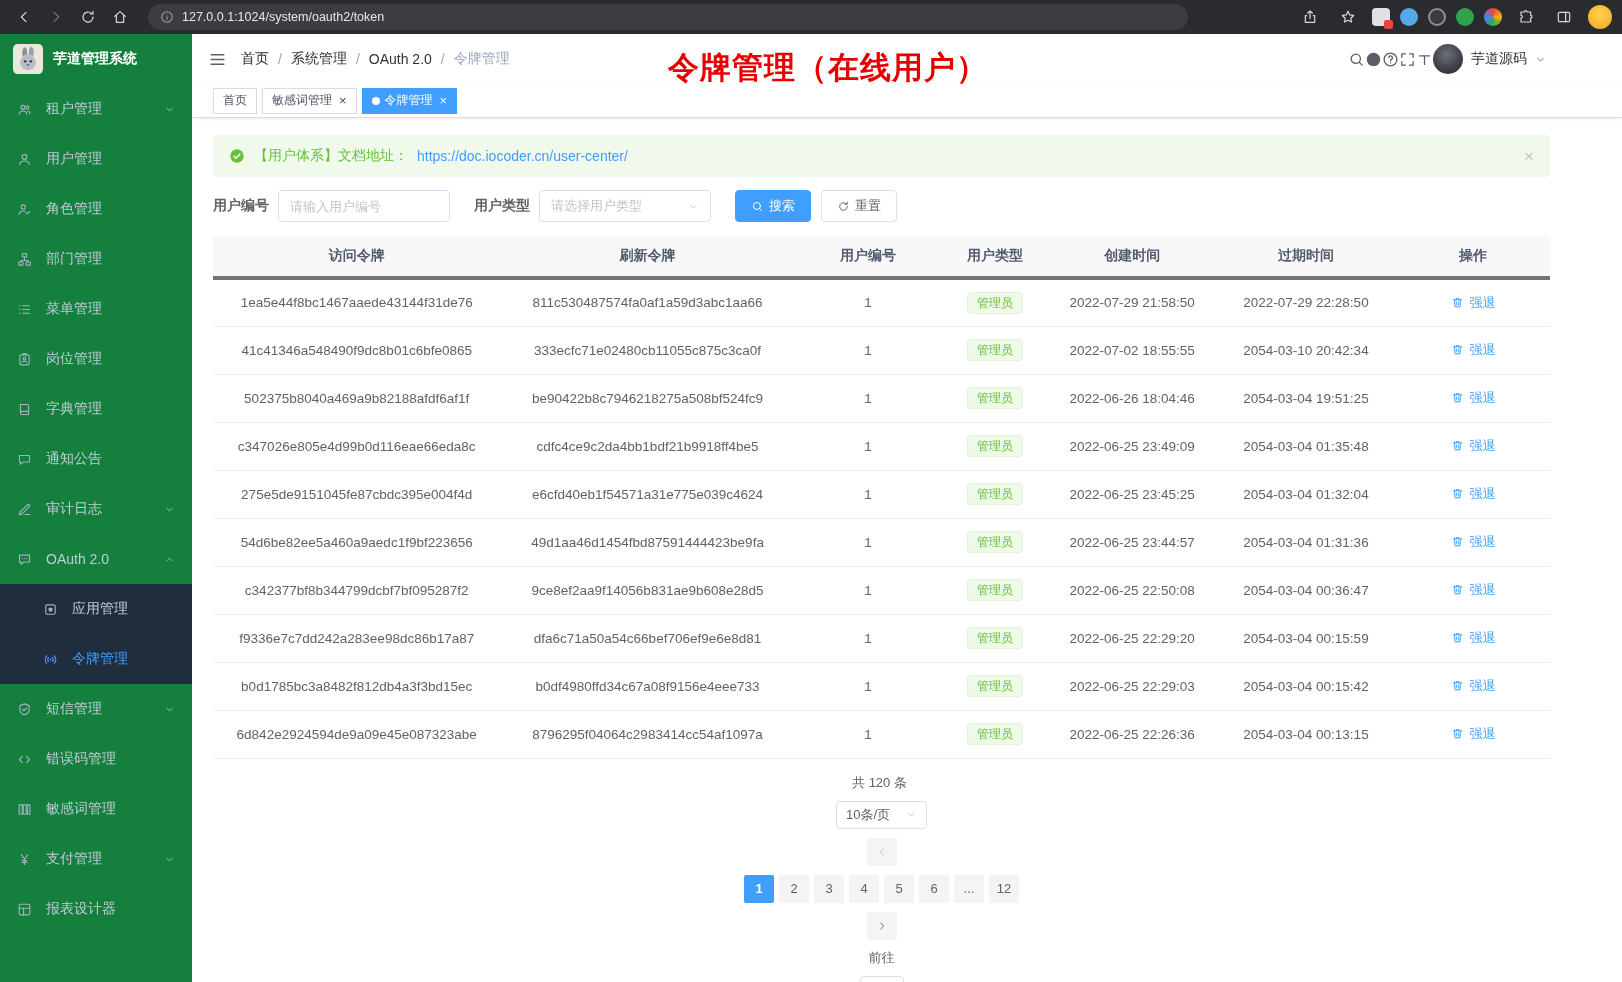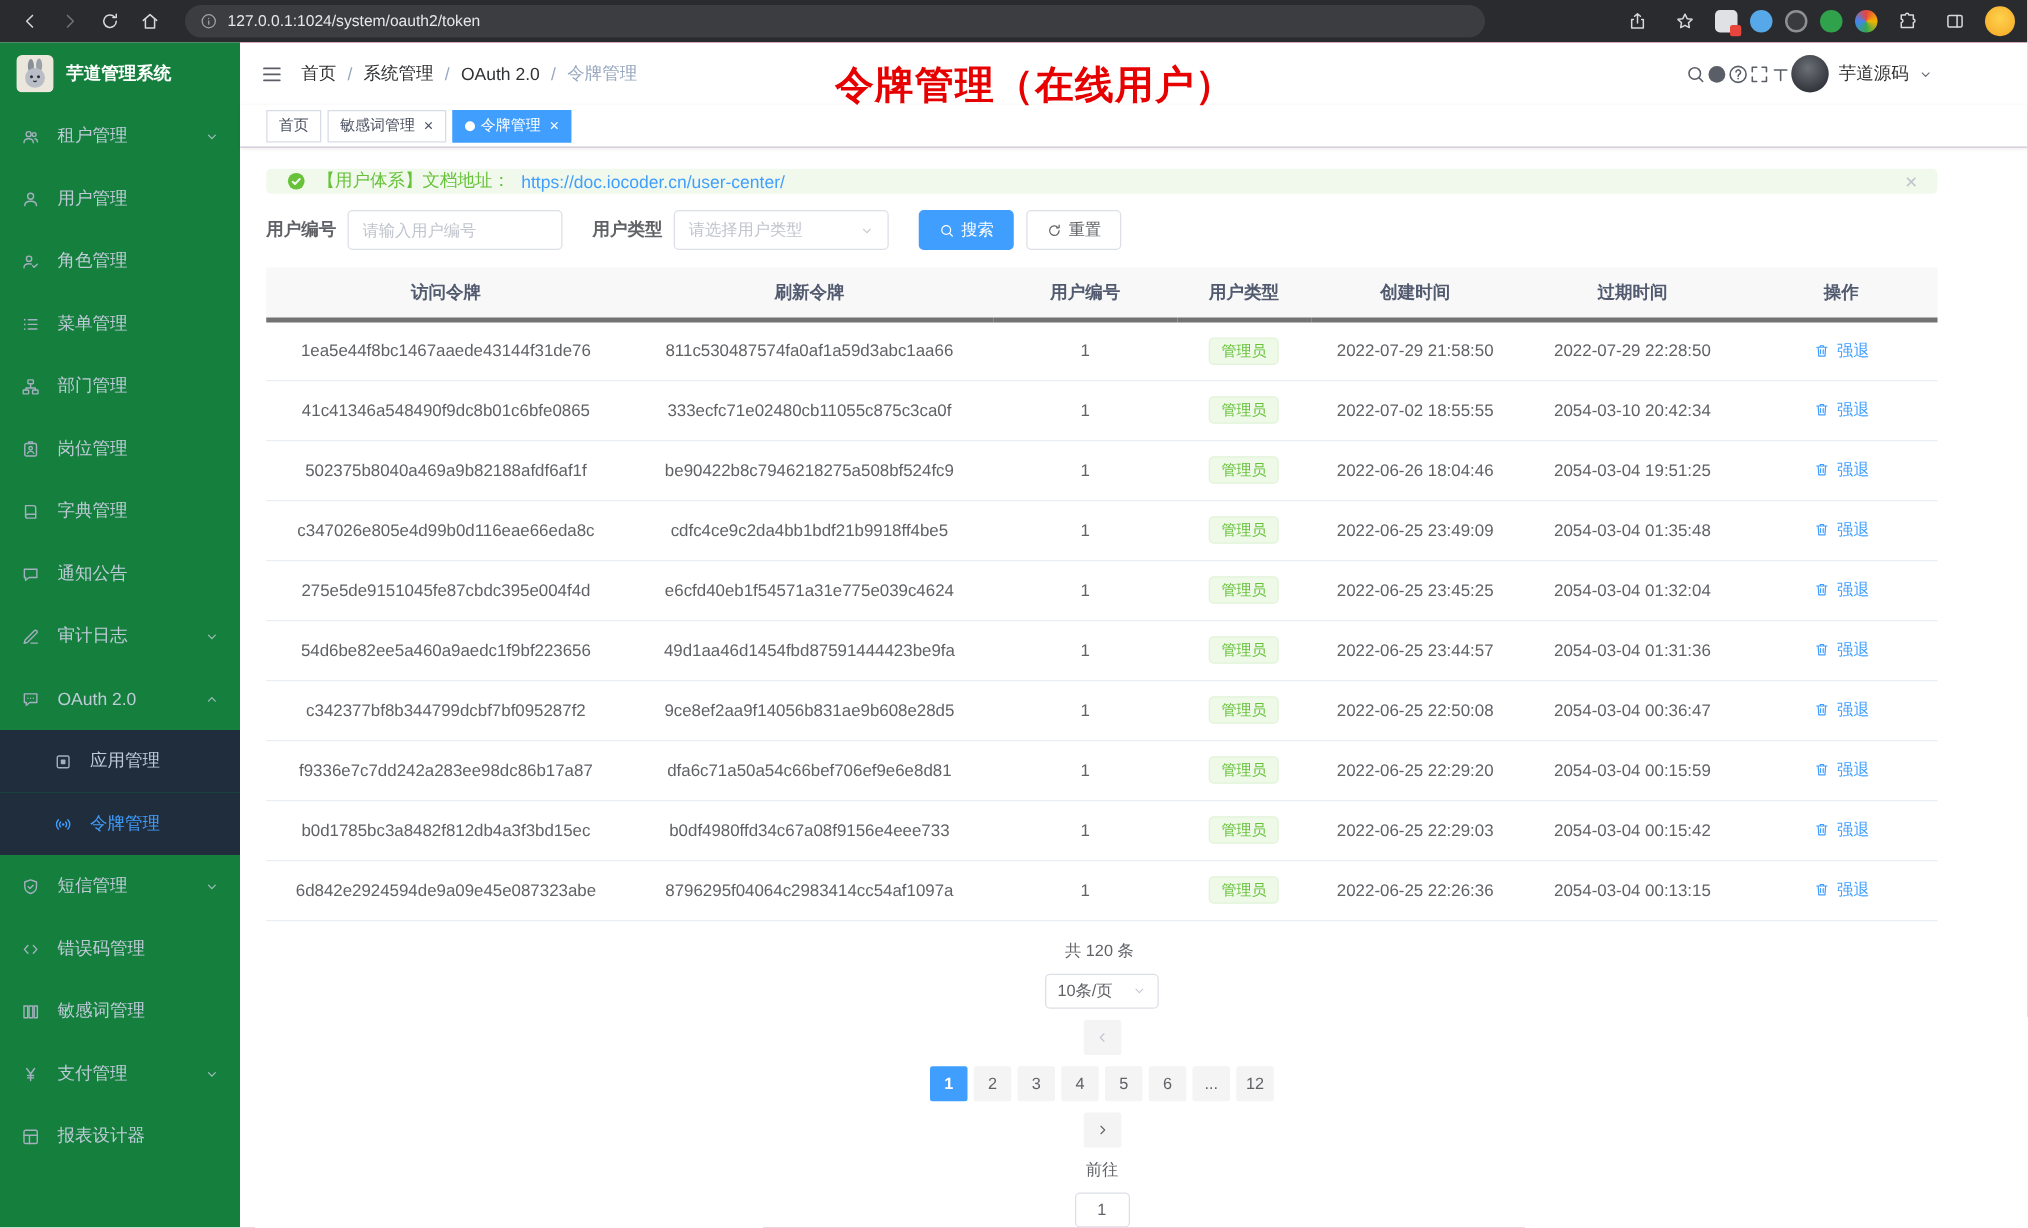--- a/index.html
+++ b/index.html
@@ -36,21 +36,21 @@
 .logo{height:50px;flex:none;display:flex;align-items:center;gap:10px;padding:0 13px;color:#fff;font-size:14px;font-weight:700;white-space:nowrap;}
 .logo-img{width:30px;height:30px;flex:none;border-radius:4px;overflow:hidden;}
 .menu{flex:1;overflow:hidden;}
 .menu-item{height:50px;display:flex;align-items:center;gap:14px;padding:0 17px;font-size:14px;cursor:pointer;color:#bfcbd9;white-space:nowrap;}
 .menu-item .i{width:15px;height:15px;color:#a3b0c0;}
 .menu-item .chev{margin-left:auto;width:11px;height:11px;color:#bfcbd9;opacity:.85;}
 .submenu .menu-item{padding-left:43px;background:#1f2d3d;}
 .menu-item.active{color:#409EFF;}
 .menu-item.active .i{color:#409EFF;}
 
-.main{flex:1;display:flex;flex-direction:column;min-width:0;background:#be185d;}
+.main{flex:1;display:flex;flex-direction:column;min-width:0;background:#000000;}
 
 
 .navbar{height:50px;flex:none;background:#fff;display:flex;align-items:center;gap:14px;padding:0 76px 0 16px;}
 .hamburger-ic{width:19px;height:19px;color:#5a5e66;cursor:pointer;}
 .breadcrumb{display:flex;align-items:center;gap:9px;font-size:14px;color:#303133;}
 .bc-sep{color:#97a8be;}
 .bc-item{cursor:pointer;}
 .bc-item.last{color:#97a8be;cursor:default;}
 .navbar-right{margin-left:auto;display:flex;align-items:center;color:#5a5e66;}
 .nb-ic{width:17px;height:17px;color:#5a5e66;cursor:pointer;}
@@ -61,21 +61,21 @@
 
 
 .tabs-bar{height:34px;flex:none;background:#fff;border-bottom:1px solid #d8dce5;box-shadow:0 1px 3px 0 rgba(0,0,0,.08);display:flex;align-items:center;gap:5px;padding:0 72px 0 21px;position:relative;z-index:2;}
 .tab{height:26px;border:1px solid #d8dce5;background:#fff;color:#495060;font-size:12px;display:inline-flex;align-items:center;gap:5px;padding:0 9px;cursor:pointer;white-space:nowrap;}
 .tab.active{background:var(--primary,#409EFF);border-color:var(--primary,#409EFF);color:#fff;}
 .tab-dot{width:8px;height:8px;border-radius:50%;background:#fff;display:inline-block;}
 .tab-x{font-size:13px;line-height:1;margin-left:2px;}
 
 
 .content{flex:1;overflow:hidden;padding:17px 72px 0 21px;background:#fff;}
-.alert{height:20px;background:#f0f9eb;border-radius:4px;display:flex;align-items:center;gap:9px;padding:0 16px;font-size:14px;color:var(--success,#67C23A);margin-bottom:13px;}
+.alert{height:42px;background:#f0f9eb;border-radius:4px;display:flex;align-items:center;gap:9px;padding:0 16px;font-size:14px;color:var(--success,#67C23A);margin-bottom:13px;}
 .alert-ic{width:16px;height:16px;}
 .alert-link{color:var(--primary,#409EFF);text-decoration:none;cursor:pointer;}
 .alert-close{margin-left:auto;color:#c0c4cc;font-size:17px;line-height:1;cursor:pointer;}
 
 .filters{display:flex;align-items:center;gap:10px;margin:0 0 14px;}
 .filter-group{display:flex;align-items:center;gap:9px;margin-right:14px;}
 .filter-label{font-size:14px;font-weight:700;color:#606266;white-space:nowrap;}
 .el-input{width:172px;height:32px;border:1px solid #dcdfe6;border-radius:4px;padding:0 11px;font-size:13px;color:#606266;outline:none;font-family:inherit;}
 .el-input::placeholder{color:#c0c4cc;}
 .el-select{width:172px;height:32px;border:1px solid #dcdfe6;border-radius:4px;padding:0 11px;font-size:13px;display:flex;align-items:center;justify-content:space-between;color:#c0c4cc;cursor:pointer;background:#fff;}
@@ -245,38 +245,38 @@
                 <circle cx="10" cy="8" r="3.4"></circle>
                 <path d="M3.5 19.5c0-3.3 2.9-5.1 6.5-5.1 1.1 0 2.2.2 3.1.5"></path>
                 <path d="M14.5 17l2 2 4-4"></path>
               </svg>
             </span>
             <span>角色管理</span>
           </div>
           <div class="menu-item">
             <span class="i ">
               <svg viewBox="0 0 24 24" fill="none" stroke="currentColor" stroke-width="1.8" stroke-linecap="round" stroke-linejoin="round">
+                <rect x="8.5" y="3" width="7" height="5" rx="1"></rect>
+                <rect x="2.5" y="16" width="7" height="5" rx="1"></rect>
+                <rect x="14.5" y="16" width="7" height="5" rx="1"></rect>
+                <path d="M12 8v4M6 16v-2.5h12V16"></path>
+              </svg>
+            </span>
+            <span>部门管理</span>
+          </div>
+          <div class="menu-item">
+            <span class="i ">
+              <svg viewBox="0 0 24 24" fill="none" stroke="currentColor" stroke-width="1.8" stroke-linecap="round" stroke-linejoin="round">
                 <path d="M9 6h11M9 12h11M9 18h11"></path>
                 <circle cx="4.5" cy="6" r="1.1" fill="currentColor" stroke="none"></circle>
                 <circle cx="4.5" cy="12" r="1.1" fill="currentColor" stroke="none"></circle>
                 <circle cx="4.5" cy="18" r="1.1" fill="currentColor" stroke="none"></circle>
               </svg>
             </span>
             <span>菜单管理</span>
-          </div>
-          <div class="menu-item">
-            <span class="i ">
-              <svg viewBox="0 0 24 24" fill="none" stroke="currentColor" stroke-width="1.8" stroke-linecap="round" stroke-linejoin="round">
-                <rect x="8.5" y="3" width="7" height="5" rx="1"></rect>
-                <rect x="2.5" y="16" width="7" height="5" rx="1"></rect>
-                <rect x="14.5" y="16" width="7" height="5" rx="1"></rect>
-                <path d="M12 8v4M6 16v-2.5h12V16"></path>
-              </svg>
-            </span>
-            <span>部门管理</span>
           </div>
           <div class="menu-item">
             <span class="i ">
               <svg viewBox="0 0 24 24" fill="none" stroke="currentColor" stroke-width="1.8" stroke-linecap="round" stroke-linejoin="round">
                 <rect x="4.5" y="4.5" width="15" height="16" rx="2"></rect>
                 <path d="M9.5 4.5v-2h5v2"></path>
                 <circle cx="12" cy="10.5" r="2.2"></circle>
                 <path d="M8 17c.8-1.7 2.3-2.4 4-2.4s3.2.7 4 2.4"></path>
               </svg>
             </span>

